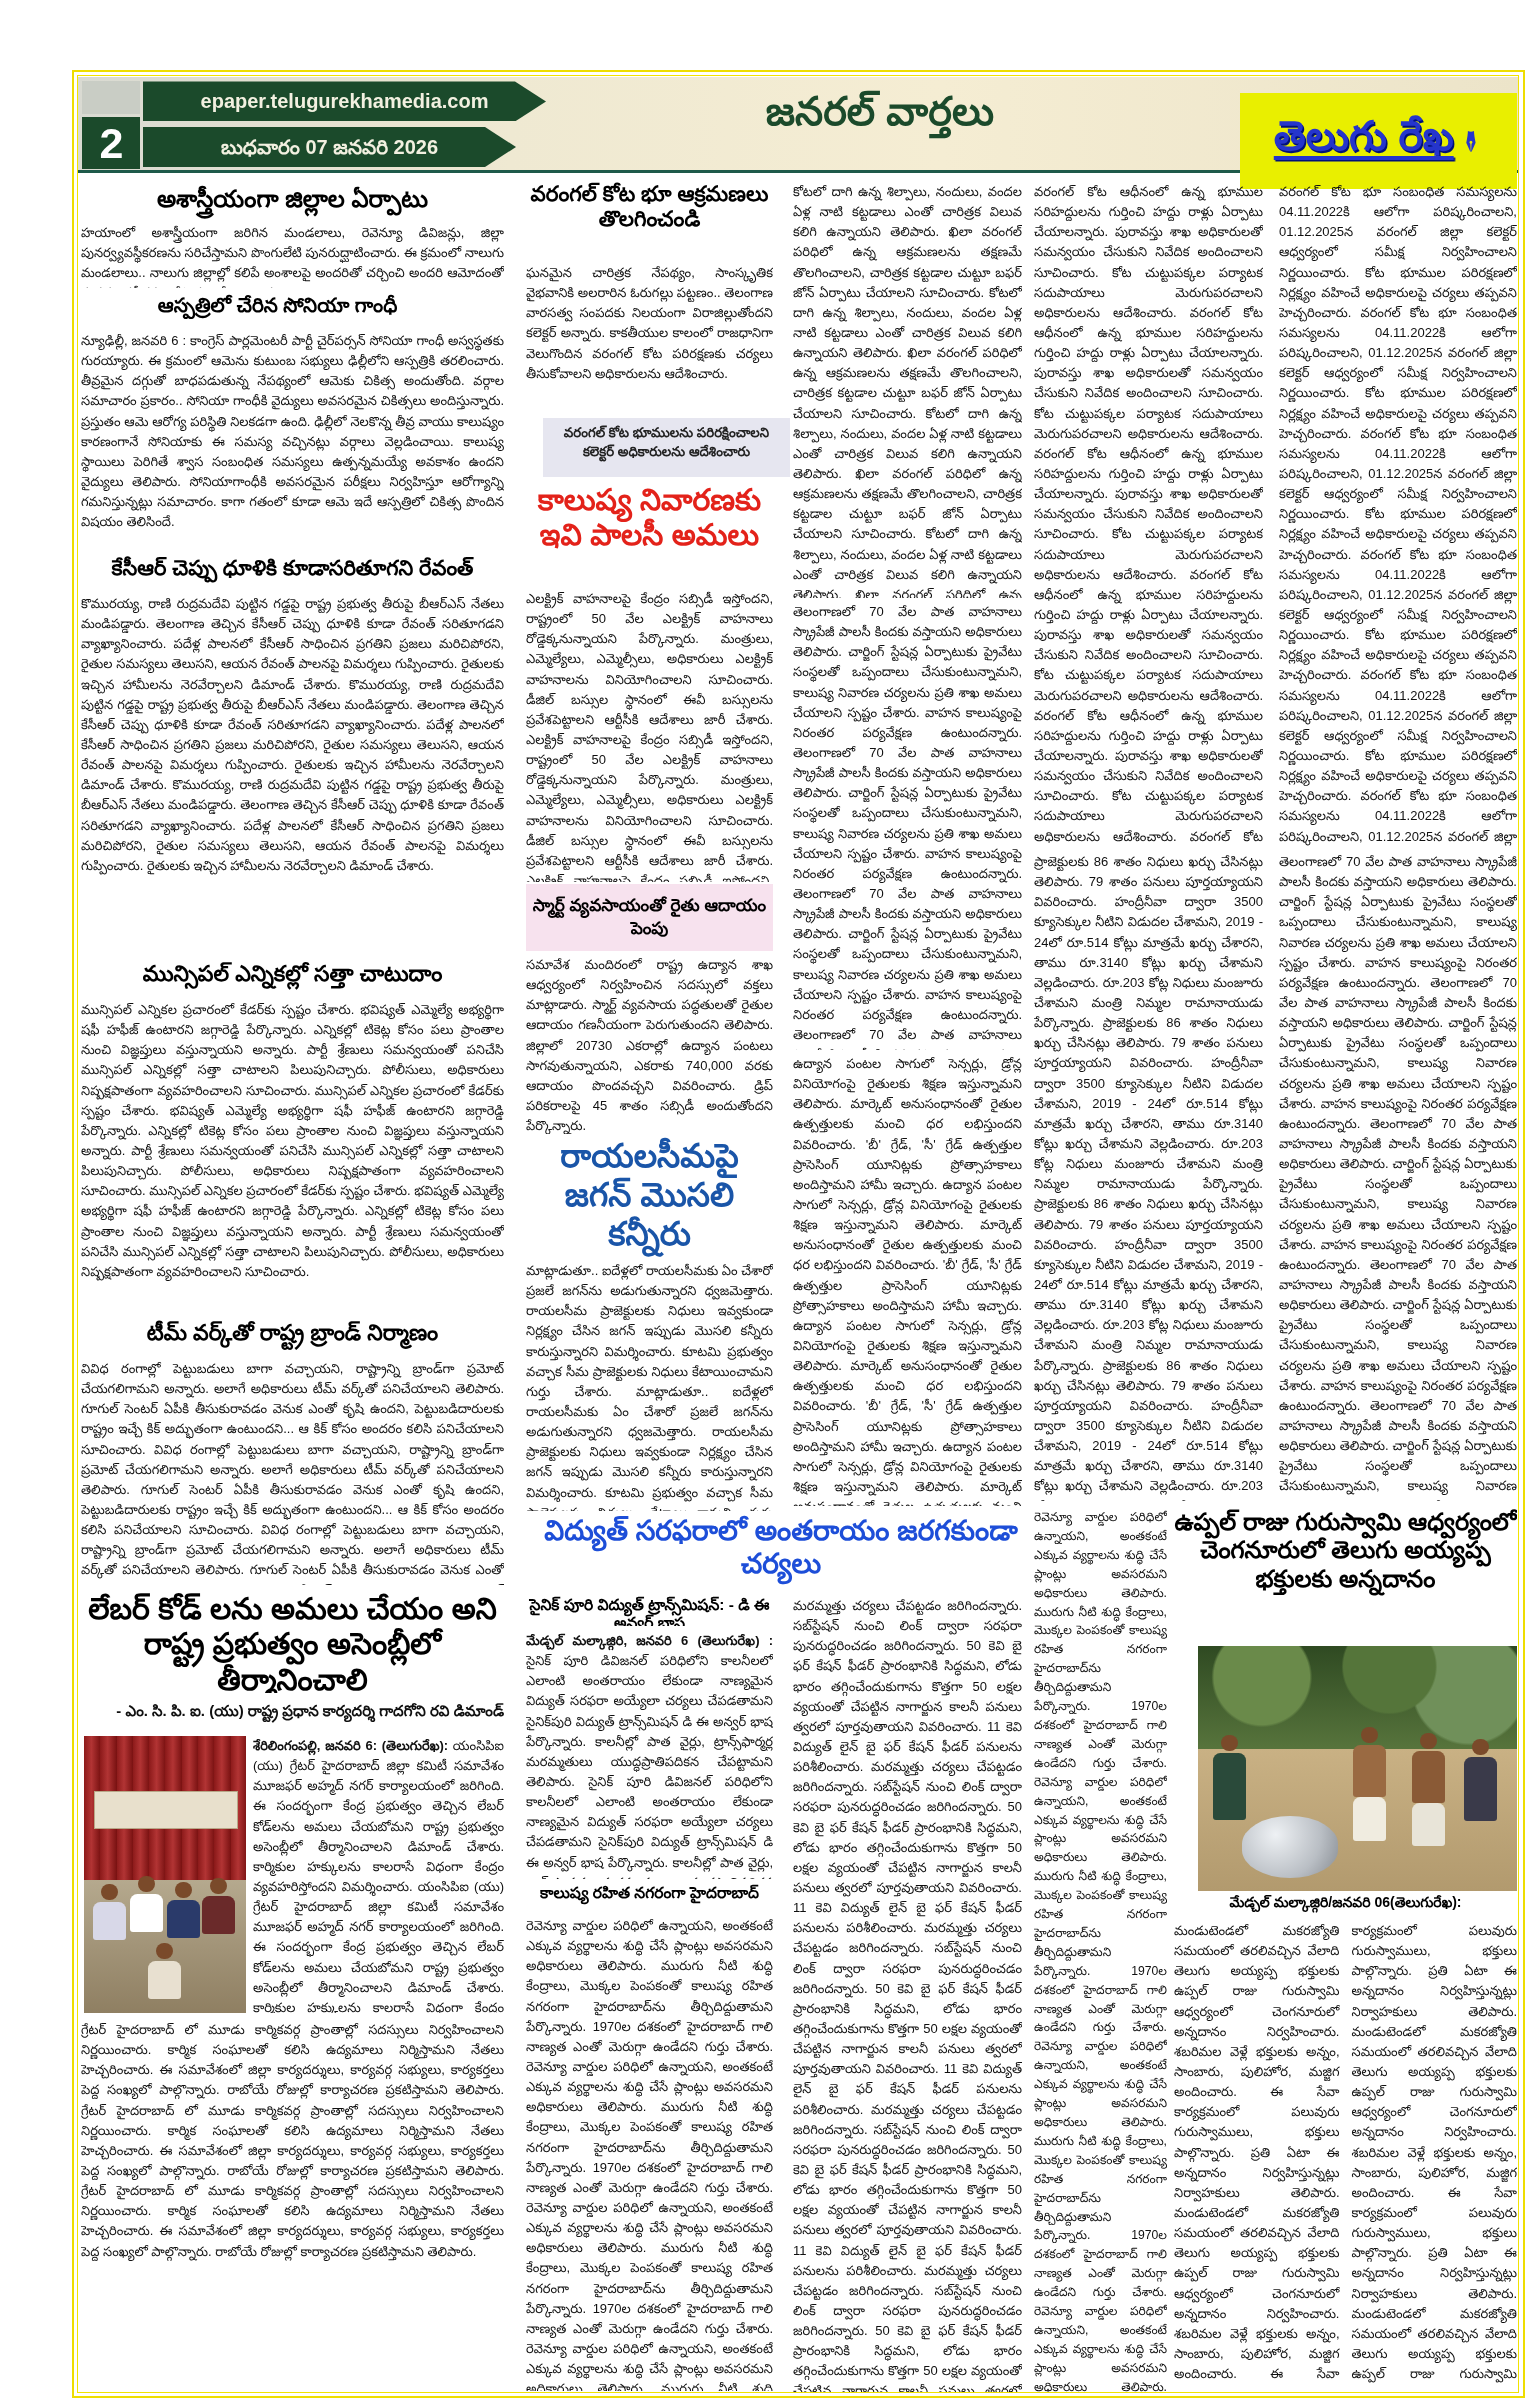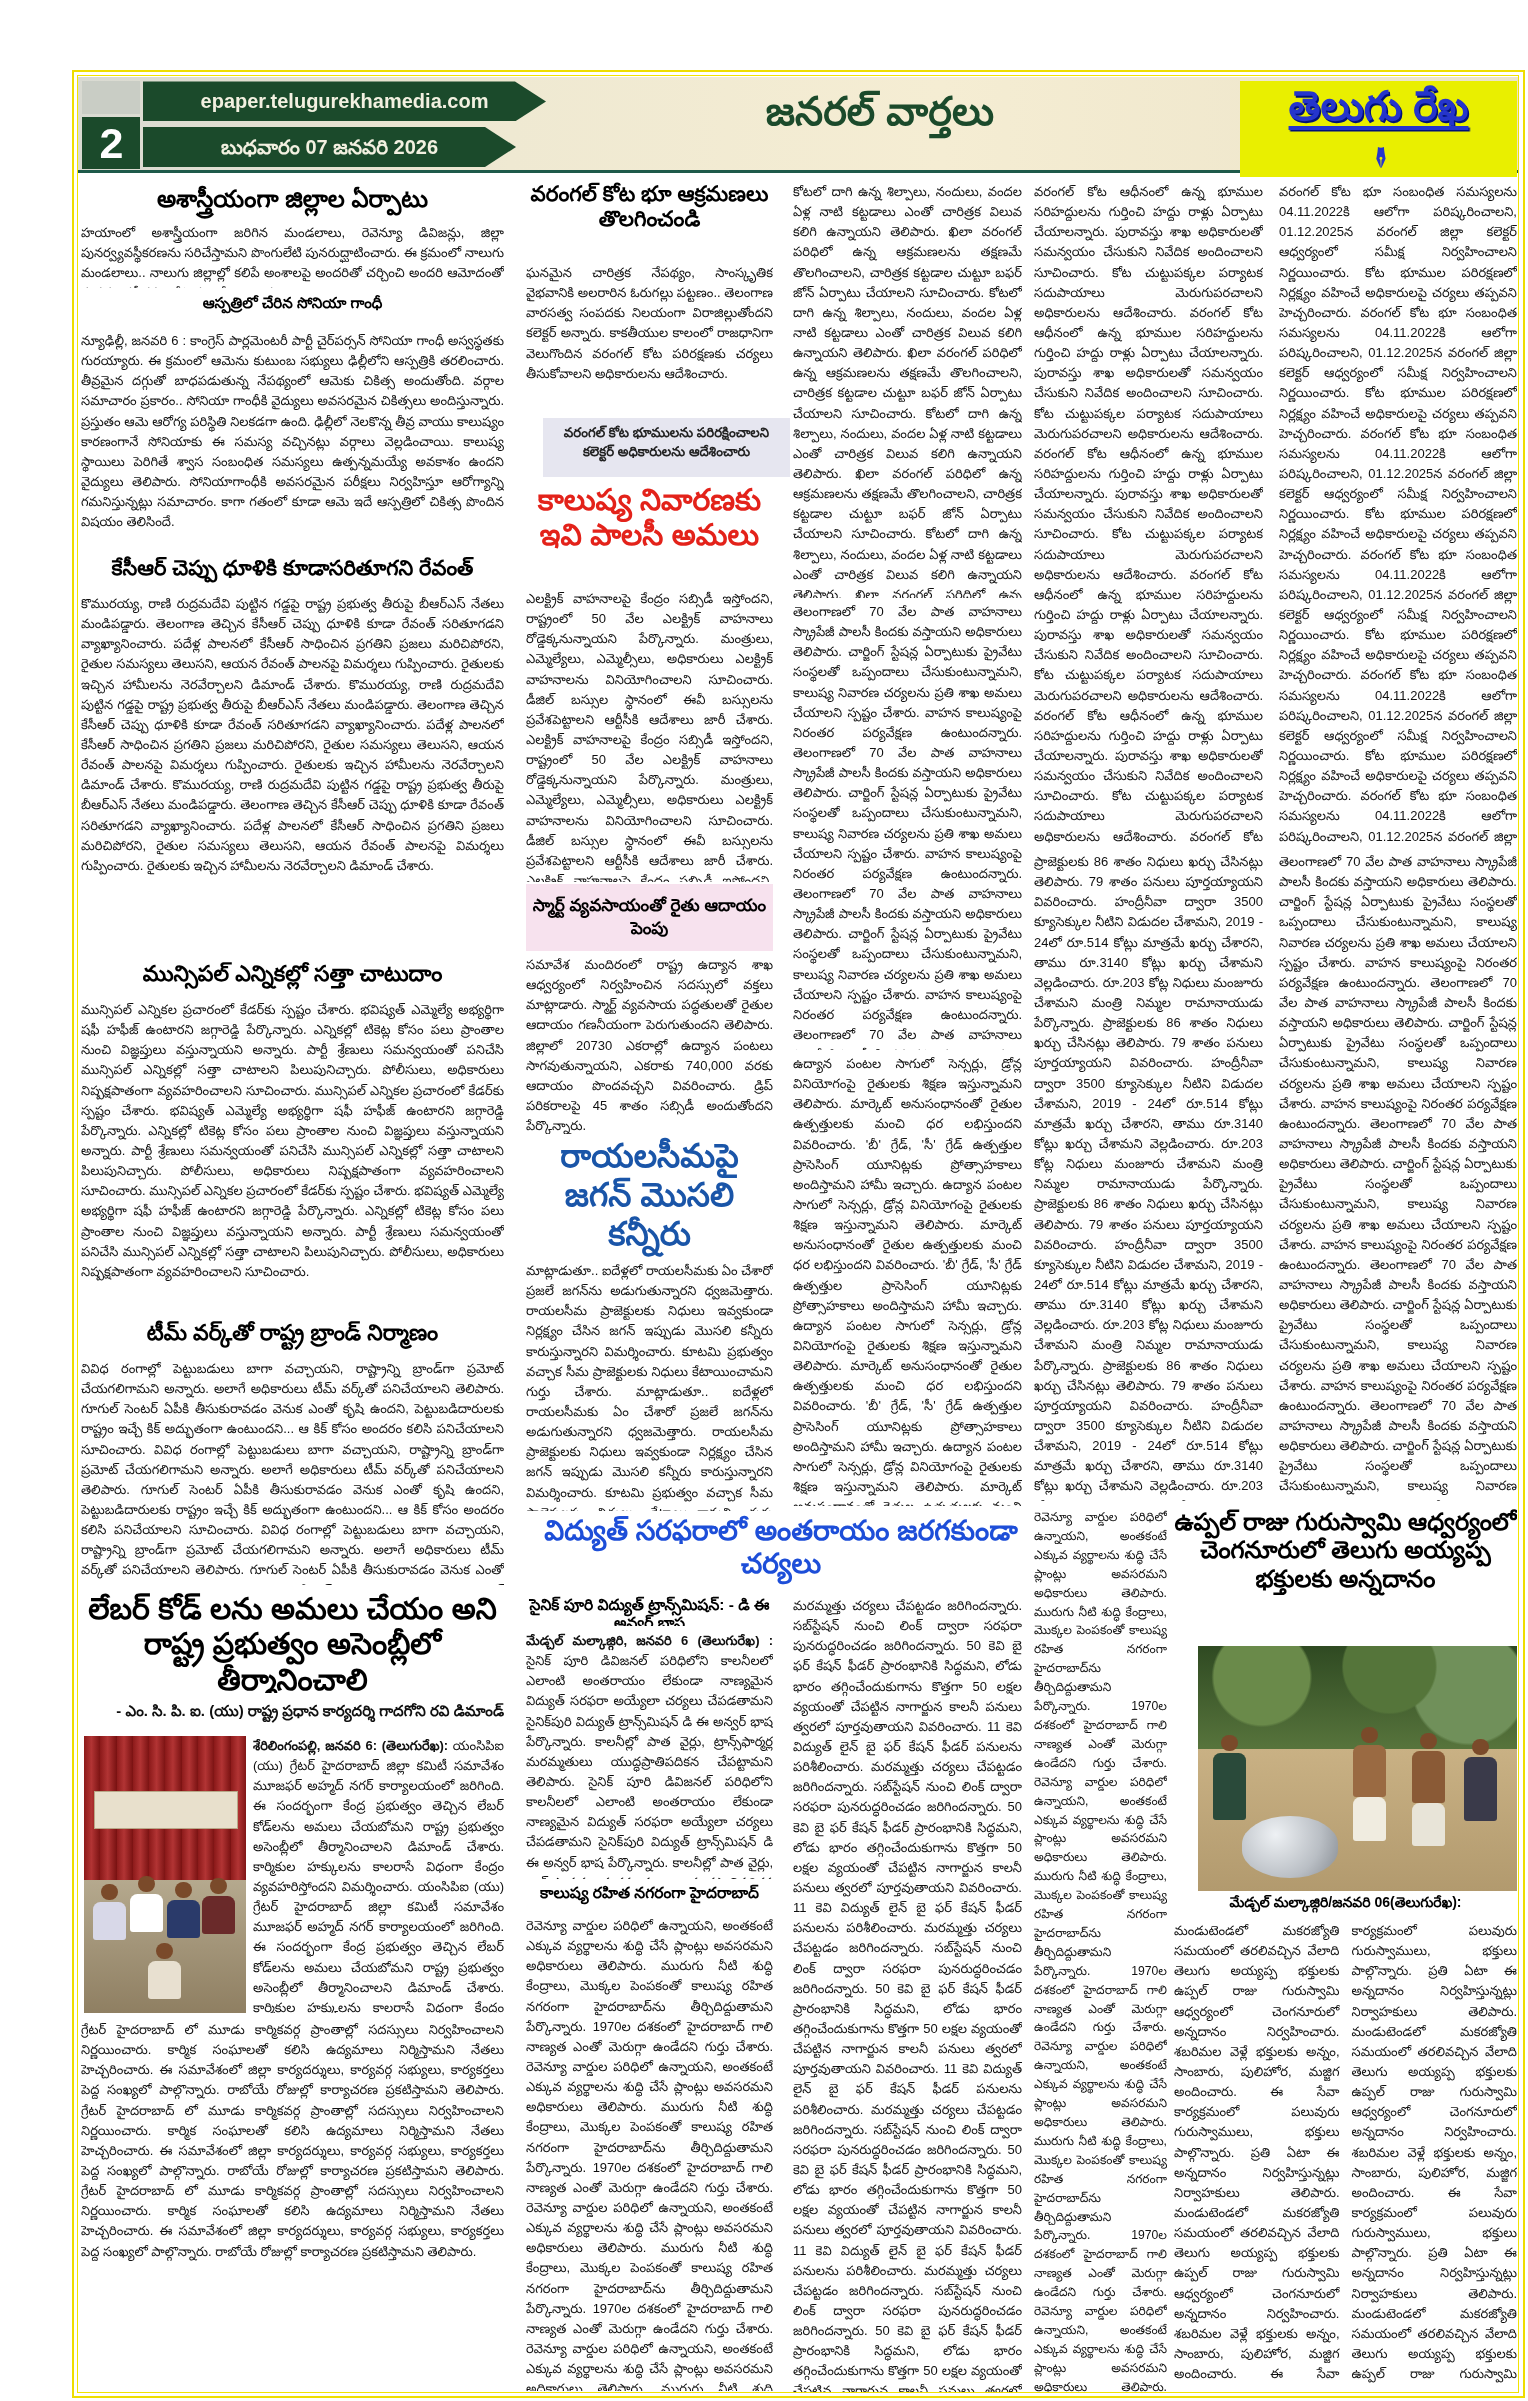--- a/index.html
+++ b/index.html
@@ -68,30 +68,30 @@
 
 <div class="abs frame"></div>
 <div class="abs frame-inner"></div>
 
 <div class="abs header">
   <div class="abs graytab" style="left:4.4px;top:4.4px;"></div>
   <div class="abs numbox" style="left:4.4px;top:40px;">2</div>
   <div class="abs ribbon ribbon1" style="left:65px;top:4.4px;">epaper.telugurekhamedia.com</div>
   <div class="abs ribbon ribbon2" style="left:65px;top:50px;">బుధవారం 07 జనవరి 2026</div>
   <div class="abs section-title" style="left:484px;top:12px;width:636px;">జనరల్ వార్తలు</div>
-  <div class="abs logobox" style="left:1162px;top:4px;flex-direction:column;">
+  <div class="abs logobox" style="left:1162px;top:16px;">
     <span class="brand">తెలుగు రేఖ</span>
     <span class="pen">✒</span>
   </div>
 </div>
 
 <h2 class="h" style="left:81px;top:185px;width:423px;height:34px;font-size:24px;">అశాస్త్రీయంగా జిల్లాల ఏర్పాటు</h2>
 <p class="p" style="left:81px;top:223px;width:423px;height:65px;">హయాంలో అశాస్త్రీయంగా జరిగిన మండలాలు, రెవెన్యూ డివిజన్లు, జిల్లా పునర్వ్యవస్థీకరణను సరిచేస్తామని పొంగులేటి పునరుద్ఘాటించారు. ఈ క్రమంలో నాలుగు మండలాలు.. నాలుగు జిల్లాల్లో కలిపే అంశాలపై అందరితో చర్చించి అందరి ఆమోదంతో పునర్వ్యవస్థీకరణ చేస్తామని పేర్కొన్నారు.</p>
 
-<h2 class="h" style="left:81px;top:294px;width:423px;height:33px;font-size:15px;">ఆస్పత్రిలో చేరిన సోనియా గాంధీ</h2>
+<h2 class="h" style="left:66px;top:294px;width:423px;height:33px;font-size:20px;">ఆస్పత్రిలో చేరిన సోనియా గాంధీ</h2>
 <p class="p" style="left:81px;top:331px;width:423px;height:219px;">న్యూఢిల్లీ, జనవరి 6 : కాంగ్రెస్ పార్లమెంటరీ పార్టీ చైర్‌పర్సన్ సోనియా గాంధీ అస్వస్థతకు గురయ్యారు. ఈ క్రమంలో ఆమెను కుటుంబ సభ్యులు ఢిల్లీలోని ఆస్పత్రికి తరలించారు. తీవ్రమైన దగ్గుతో బాధపడుతున్న నేపథ్యంలో ఆమెకు చికిత్స అందుతోంది. వర్గాల సమాచారం ప్రకారం.. సోనియా గాంధీకి వైద్యులు అవసరమైన చికిత్సలు అందిస్తున్నారు. ప్రస్తుతం ఆమె ఆరోగ్య పరిస్థితి నిలకడగా ఉంది. ఢిల్లీలో నెలకొన్న తీవ్ర వాయు కాలుష్యం కారణంగానే సోనియాకు ఈ సమస్య వచ్చినట్లు వర్గాలు వెల్లడించాయి. కాలుష్య స్థాయిలు పెరిగితే శ్వాస సంబంధిత సమస్యలు ఉత్పన్నమయ్యే అవకాశం ఉందని వైద్యులు తెలిపారు. సోనియాగాంధీకి అవసరమైన పరీక్షలు నిర్వహిస్తూ ఆరోగ్యాన్ని గమనిస్తున్నట్లు సమాచారం. కాగా గతంలో కూడా ఆమె ఇదే ఆస్పత్రిలో చికిత్స పొందిన విషయం తెలిసిందే.</p>
 
 <h2 class="h" style="left:81px;top:556px;width:423px;height:33px;font-size:21px;">కేసీఆర్ చెప్పు ధూళికి కూడాసరితూగని రేవంత్</h2>
 <p class="p" style="left:81px;top:594px;width:423px;height:359px;">కొమురయ్య, రాణి రుద్రమదేవి పుట్టిన గడ్డపై రాష్ట్ర ప్రభుత్వ తీరుపై బీఆర్ఎస్ నేతలు మండిపడ్డారు. తెలంగాణ తెచ్చిన కేసీఆర్ చెప్పు ధూళికి కూడా రేవంత్ సరితూగడని వ్యాఖ్యానించారు. పదేళ్ల పాలనలో కేసీఆర్ సాధించిన ప్రగతిని ప్రజలు మరిచిపోరని, రైతుల సమస్యలు తెలుసని, ఆయన రేవంత్ పాలనపై విమర్శలు గుప్పించారు. రైతులకు ఇచ్చిన హామీలను నెరవేర్చాలని డిమాండ్ చేశారు. కొమురయ్య, రాణి రుద్రమదేవి పుట్టిన గడ్డపై రాష్ట్ర ప్రభుత్వ తీరుపై బీఆర్ఎస్ నేతలు మండిపడ్డారు. తెలంగాణ తెచ్చిన కేసీఆర్ చెప్పు ధూళికి కూడా రేవంత్ సరితూగడని వ్యాఖ్యానించారు. పదేళ్ల పాలనలో కేసీఆర్ సాధించిన ప్రగతిని ప్రజలు మరిచిపోరని, రైతుల సమస్యలు తెలుసని, ఆయన రేవంత్ పాలనపై విమర్శలు గుప్పించారు. రైతులకు ఇచ్చిన హామీలను నెరవేర్చాలని డిమాండ్ చేశారు. కొమురయ్య, రాణి రుద్రమదేవి పుట్టిన గడ్డపై రాష్ట్ర ప్రభుత్వ తీరుపై బీఆర్ఎస్ నేతలు మండిపడ్డారు. తెలంగాణ తెచ్చిన కేసీఆర్ చెప్పు ధూళికి కూడా రేవంత్ సరితూగడని వ్యాఖ్యానించారు. పదేళ్ల పాలనలో కేసీఆర్ సాధించిన ప్రగతిని ప్రజలు మరిచిపోరని, రైతుల సమస్యలు తెలుసని, ఆయన రేవంత్ పాలనపై విమర్శలు గుప్పించారు. రైతులకు ఇచ్చిన హామీలను నెరవేర్చాలని డిమాండ్ చేశారు.</p>
 
 <h2 class="h" style="left:81px;top:961px;width:423px;height:33px;font-size:22px;">మున్సిపల్ ఎన్నికల్లో సత్తా చాటుదాం</h2>
 <p class="p" style="left:81px;top:1000px;width:423px;height:313px;">మున్సిపల్ ఎన్నికల ప్రచారంలో కేడర్‌కు స్పష్టం చేశారు. భవిష్యత్ ఎమ్మెల్యే అభ్యర్థిగా షఫీ హఫీజ్ ఉంటారని జగ్గారెడ్డి పేర్కొన్నారు. ఎన్నికల్లో టికెట్ల కోసం పలు ప్రాంతాల నుంచి విజ్ఞప్తులు వస్తున్నాయని అన్నారు. పార్టీ శ్రేణులు సమన్వయంతో పనిచేసి మున్సిపల్ ఎన్నికల్లో సత్తా చాటాలని పిలుపునిచ్చారు. పోలీసులు, అధికారులు నిష్పక్షపాతంగా వ్యవహరించాలని సూచించారు. మున్సిపల్ ఎన్నికల ప్రచారంలో కేడర్‌కు స్పష్టం చేశారు. భవిష్యత్ ఎమ్మెల్యే అభ్యర్థిగా షఫీ హఫీజ్ ఉంటారని జగ్గారెడ్డి పేర్కొన్నారు. ఎన్నికల్లో టికెట్ల కోసం పలు ప్రాంతాల నుంచి విజ్ఞప్తులు వస్తున్నాయని అన్నారు. పార్టీ శ్రేణులు సమన్వయంతో పనిచేసి మున్సిపల్ ఎన్నికల్లో సత్తా చాటాలని పిలుపునిచ్చారు. పోలీసులు, అధికారులు నిష్పక్షపాతంగా వ్యవహరించాలని సూచించారు. మున్సిపల్ ఎన్నికల ప్రచారంలో కేడర్‌కు స్పష్టం చేశారు. భవిష్యత్ ఎమ్మెల్యే అభ్యర్థిగా షఫీ హఫీజ్ ఉంటారని జగ్గారెడ్డి పేర్కొన్నారు. ఎన్నికల్లో టికెట్ల కోసం పలు ప్రాంతాల నుంచి విజ్ఞప్తులు వస్తున్నాయని అన్నారు. పార్టీ శ్రేణులు సమన్వయంతో పనిచేసి మున్సిపల్ ఎన్నికల్లో సత్తా చాటాలని పిలుపునిచ్చారు. పోలీసులు, అధికారులు నిష్పక్షపాతంగా వ్యవహరించాలని సూచించారు.</p>
 
 <h2 class="h" style="left:81px;top:1320px;width:423px;height:33px;font-size:22px;">టీమ్ వర్క్‌తో రాష్ట్ర బ్రాండ్ నిర్మాణం</h2>
 <p class="p" style="left:81px;top:1359px;width:423px;height:226px;">వివిధ రంగాల్లో పెట్టుబడులు బాగా వచ్చాయని, రాష్ట్రాన్ని బ్రాండ్‌గా ప్రమోట్ చేయగలిగామని అన్నారు. అలాగే అధికారులు టీమ్ వర్క్‌తో పనిచేయాలని తెలిపారు. గూగుల్ సెంటర్ ఏపీకి తీసుకురావడం వెనుక ఎంతో కృషి ఉందని, పెట్టుబడిదారులకు రాష్ట్రం ఇచ్చే కిక్ అద్భుతంగా ఉంటుందని... ఆ కిక్ కోసం అందరం కలిసి పనిచేయాలని సూచించారు. వివిధ రంగాల్లో పెట్టుబడులు బాగా వచ్చాయని, రాష్ట్రాన్ని బ్రాండ్‌గా ప్రమోట్ చేయగలిగామని అన్నారు. అలాగే అధికారులు టీమ్ వర్క్‌తో పనిచేయాలని తెలిపారు. గూగుల్ సెంటర్ ఏపీకి తీసుకురావడం వెనుక ఎంతో కృషి ఉందని, పెట్టుబడిదారులకు రాష్ట్రం ఇచ్చే కిక్ అద్భుతంగా ఉంటుందని... ఆ కిక్ కోసం అందరం కలిసి పనిచేయాలని సూచించారు. వివిధ రంగాల్లో పెట్టుబడులు బాగా వచ్చాయని, రాష్ట్రాన్ని బ్రాండ్‌గా ప్రమోట్ చేయగలిగామని అన్నారు. అలాగే అధికారులు టీమ్ వర్క్‌తో పనిచేయాలని తెలిపారు. గూగుల్ సెంటర్ ఏపీకి తీసుకురావడం వెనుక ఎంతో కృషి ఉందని, పెట్టుబడిదారులకు రాష్ట్రం ఇచ్చే కిక్ అద్భుతంగా ఉంటుందని... ఆ కిక్ కోసం అందరం కలిసి పనిచేయాలని సూచించారు.</p>

